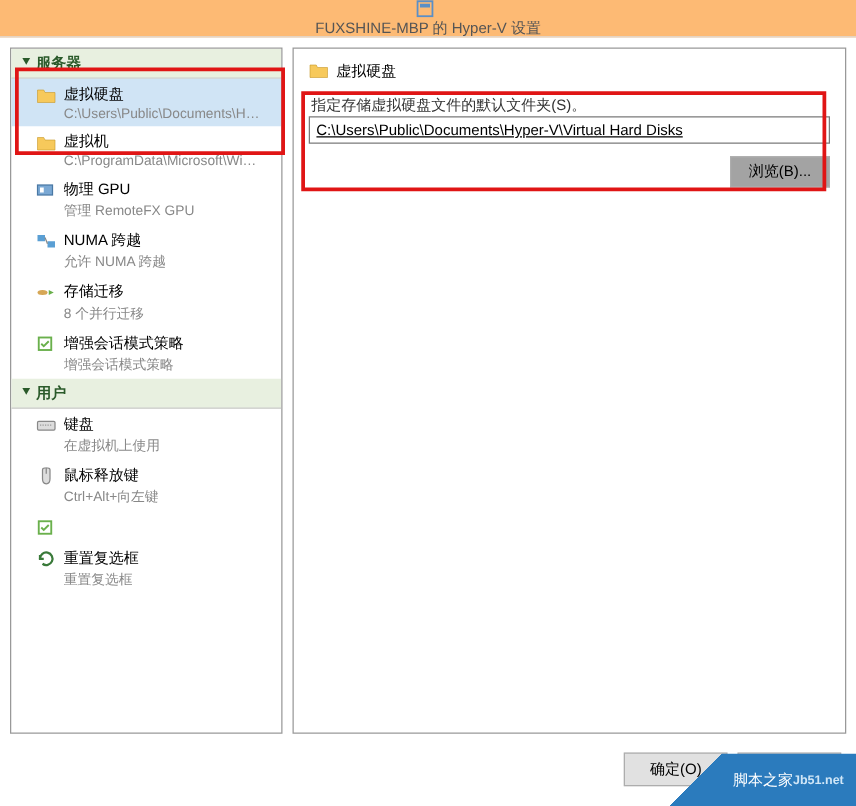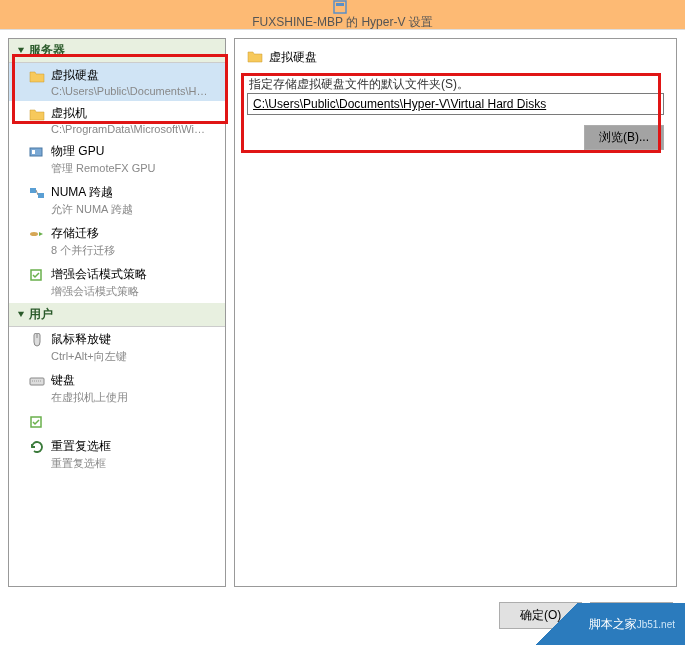--- a/index.html
+++ b/index.html
@@ -32,21 +32,21 @@
     .right-header { display: flex; align-items: center; gap: 6px; margin-bottom: 10px; }
     .right-desc { color: #333; margin-bottom: 0; padding-left: 2px; }
     .path-input { width: 100%; border: 1px solid #7a7a7a; padding: 3px 5px; background: #fff; margin-bottom: 10px; text-decoration: underline; }
     .browse-row { display: flex; justify-content: flex-end; }
     .browse-btn { border: 1px solid #adadad; background: #a3a3a3; padding: 3px 14px; cursor: pointer; }
     
     .footer { height: 40px; padding: 0 12px; display: flex; justify-content: flex-end; align-items: center; gap: 8px; }
     .footer-btn { border: 1px solid #adadad; background: #e1e1e1; padding: 4px 20px; cursor: pointer; }
     
     .watermark { position: absolute; right: 0; bottom: 0; height: 42px; width: 150px; background: linear-gradient(135deg, transparent 30px, #2b7bbd 30px); display: flex; align-items: center; justify-content: flex-end; padding-right: 10px; color: #fff; font-size: 11px; z-index: 20; }
-    .watermark-url { color: #cfe6f7; font-size: 10px; }
+    .watermark-url { color: #cfe6f7; font-size: 10px; font-weight: bold; }
     
     .ico-folder { fill: #f7c95b; stroke: #c89a2e; }
   </style>
 </head>
 <body>
 
 <div class="titlebar">
   <span class="titlebar-icon">
     <svg width="14" height="14" viewBox="0 0 14 14">
         <rect x="1" y="1" width="12" height="12" fill="none" stroke="#5a8fc7" stroke-width="1.5"></rect>
@@ -162,41 +162,41 @@
       </div>
     </div>
 
     <div class="section-header">
       <span class="expand">⯆</span>
       <span>用户</span>
     </div>
 
     <div class="nav-item">
       <span class="nav-icon">
+          <svg width="16" height="12" viewBox="0 0 16 12">
+            <rect x="1" y="3" width="14" height="7" rx="1" fill="#ddd" stroke="#888"></rect>
+            <line x1="3" y1="6" x2="13" y2="6" stroke="#999" stroke-dasharray="1 1"></line>
+          </svg>
+        </span>
+      <div class="nav-text">
+        <span class="nav-label">键盘</span>
+        <span class="nav-sub">在虚拟机上使用</span>
+      </div>
+    </div>
+
+    <div class="nav-item">
+      <span class="nav-icon">
           <svg width="14" height="14" viewBox="0 0 14 14">
             <path d="M4 2 Q4 0 7 0 Q10 0 10 2 L10 9 Q10 13 7 13 Q4 13 4 9 Z" fill="#ddd" stroke="#888"></path>
             <line x1="7" y1="0" x2="7" y2="5" stroke="#888"></line>
           </svg>
         </span>
       <div class="nav-text">
         <span class="nav-label">鼠标释放键</span>
         <span class="nav-sub">Ctrl+Alt+向左键</span>
-      </div>
-    </div>
-
-    <div class="nav-item">
-      <span class="nav-icon">
-          <svg width="16" height="12" viewBox="0 0 16 12">
-            <rect x="1" y="3" width="14" height="7" rx="1" fill="#ddd" stroke="#888"></rect>
-            <line x1="3" y1="6" x2="13" y2="6" stroke="#999" stroke-dasharray="1 1"></line>
-          </svg>
-        </span>
-      <div class="nav-text">
-        <span class="nav-label">键盘</span>
-        <span class="nav-sub">在虚拟机上使用</span>
       </div>
     </div>
 
     <div class="nav-item">
       <span class="nav-icon">
           <svg width="16" height="14" viewBox="0 0 16 14">
             <rect x="2" y="2" width="10" height="10" fill="none" stroke="#6ab04c" stroke-width="1.5"></rect>
             <path d="M4 7 l2 2 l4 -4" fill="none" stroke="#6ab04c" stroke-width="1.5"></path>
           </svg>
         </span>

